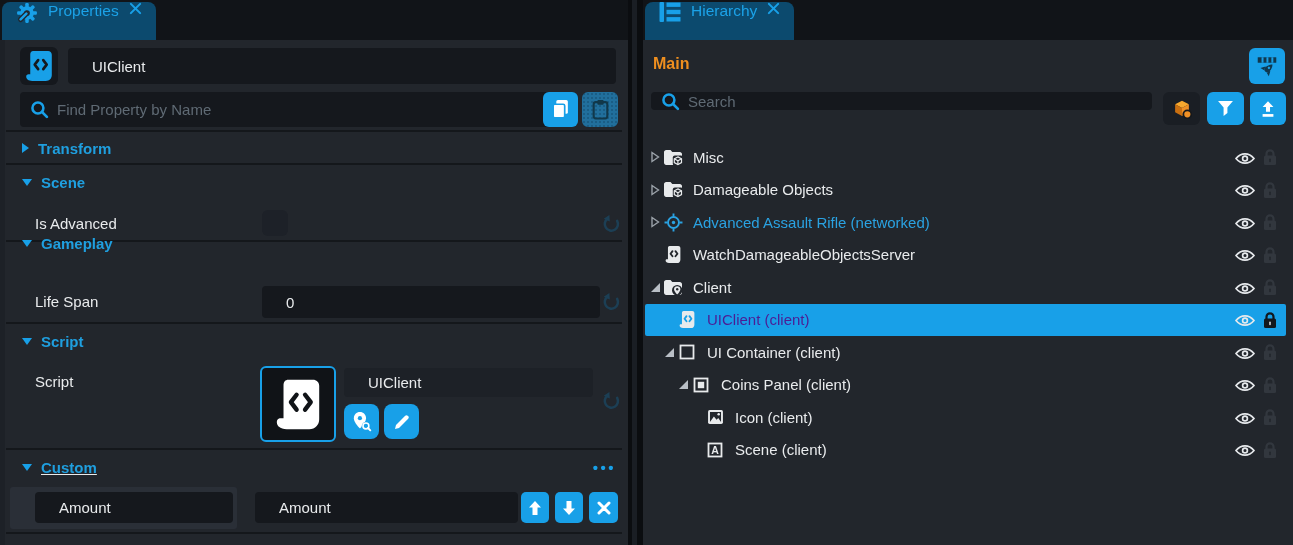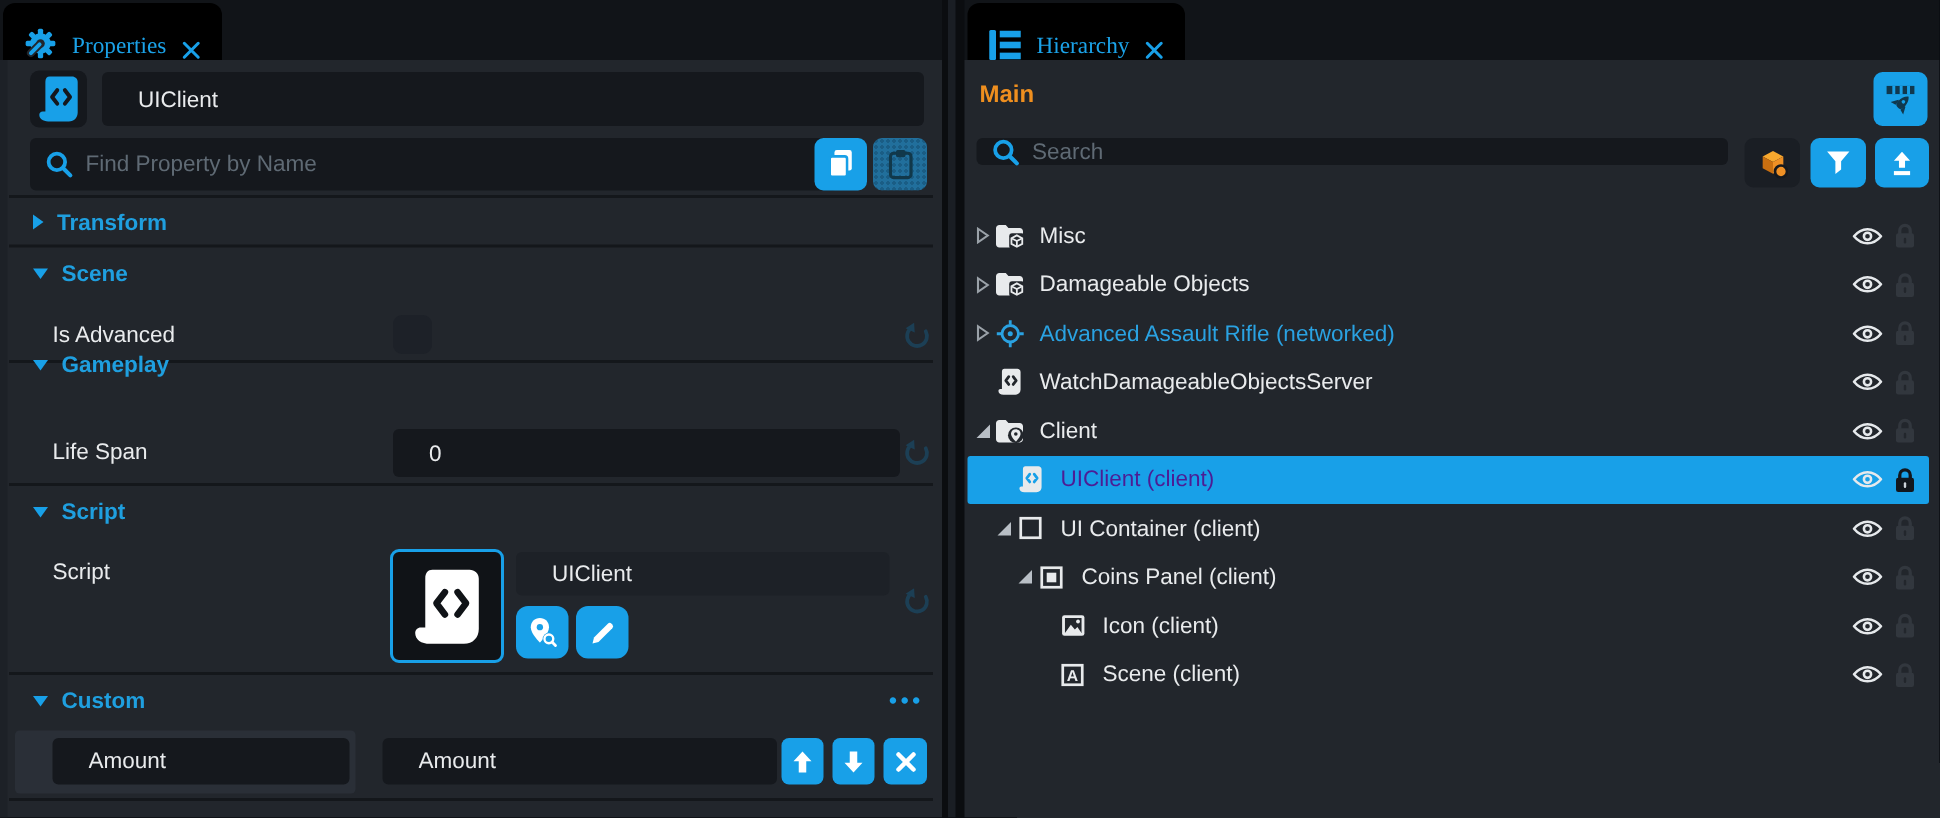--- a/index.html
+++ b/index.html
@@ -2,21 +2,21 @@
 <html><head>
 <meta charset="utf-8">
 <style>
   * { box-sizing: border-box; margin:0; padding:0; }
   body { width:1293px; height:545px; background:#0b0d10; font-family:"Liberation Sans",sans-serif; color:#e9ebed; position:relative; overflow:hidden; }
   .panel { position:absolute; top:0; bottom:0; }
   #left-panel { left:0; width:628px; }
   #right-panel { left:643px; width:650px; }
   #splitter { position:absolute; left:632px; top:0; bottom:0; width:5px; background:#1a1e24; }
   .tabbar { height:40px; background:#111418; position:relative; }
-  .tab { position:absolute; left:2px; top:2px; height:38px; background:#000000; border-radius:8px 8px 0 0; display:flex; align-items:flex-end; padding:0 14px; gap:10px;font-family:Liberation Serif, serif; }
+  .tab { position:absolute; left:2px; top:2px; height:38px; background:#0c4a6e; border-radius:8px 8px 0 0; display:flex; align-items:flex-start; padding:0 14px; gap:10px; }
   .tab-label { color:#1ba2e8; font-size:15.5px; }
   .panel-body { position:absolute; top:40px; bottom:0; left:0; right:0; background:#22262c; }
   .edge-strip { position:absolute; left:0; top:0; bottom:0; width:5px; background:#1d2127; }
   .abs { position:absolute; }
   .field { background:#15181d; border:none; border-radius:4px; color:#e9ebed; font-size:15px; padding:0 24px; outline:none; font-family:"Liberation Sans",sans-serif; }
   .field::placeholder { color:#5f6a74; }
   .search-box { background:#15181d; border-radius:4px; display:flex; align-items:center; padding:0 10px; gap:8px; }
   .search-box input { background:transparent; border:none; outline:none; color:#e9ebed; font-size:15px; flex:1; font-family:"Liberation Sans",sans-serif; }
   .search-box input::placeholder { color:#5f6a74; }
   .btn { border:none; border-radius:6px; display:flex; align-items:center; justify-content:center; cursor:pointer; padding:0; }
@@ -164,21 +164,21 @@
       <svg width="18" height="18" viewBox="0 0 18 18">
         <path d="M2 16 L3 12 L12.2 2.8 a1.8 1.8 0 0 1 2.5 0 l0.5 0.5 a1.8 1.8 0 0 1 0 2.5 L6 15 L2 16z" fill="#fff"></path>
       </svg>
     </button>
     <svg class="undo" style="left:601px;top:350px;" viewBox="0 0 20 20">
       <path d="M15.4 7.5 A6.3 6.3 0 1 1 6.2 5.4" fill="none" stroke="#1c3f55" stroke-width="2.4" stroke-linecap="round"></path>
       <polygon points="8,2 8.4,8.2 2.6,5.5" fill="#1c3f55"></polygon>
     </svg>
     <div class="divider" style="top:408px;"></div>
 
-    <div class="sec-hdr" style="top:412px;">
+    <div class="sec-hdr" style="top:412px;text-decoration:underline;">
       <span class="tri exp"></span>
       <span class="sec-label">Custom</span>
       <span class="dots">•••</span>
     </div>
     <div class="strip" style="left:10px;top:447px;width:227px;height:42px;"></div>
     <input class="field abs" style="left: 35px; top: 452px; width: 198px; height: 31px;" value="Amount">
     <input class="field abs" style="left: 255px; top: 452px; width: 263px; height: 31px;" value="Amount">
     <button class="btn blue abs" style="left:521px;top:452px;width:28px;height:31px;border-radius:5px;">
       <svg width="14" height="16" viewBox="0 0 14 16">
           <path d="M7 1 L13 7.5 H9.5 V15 H4.5 V7.5 H1z" fill="#fff"></path>

